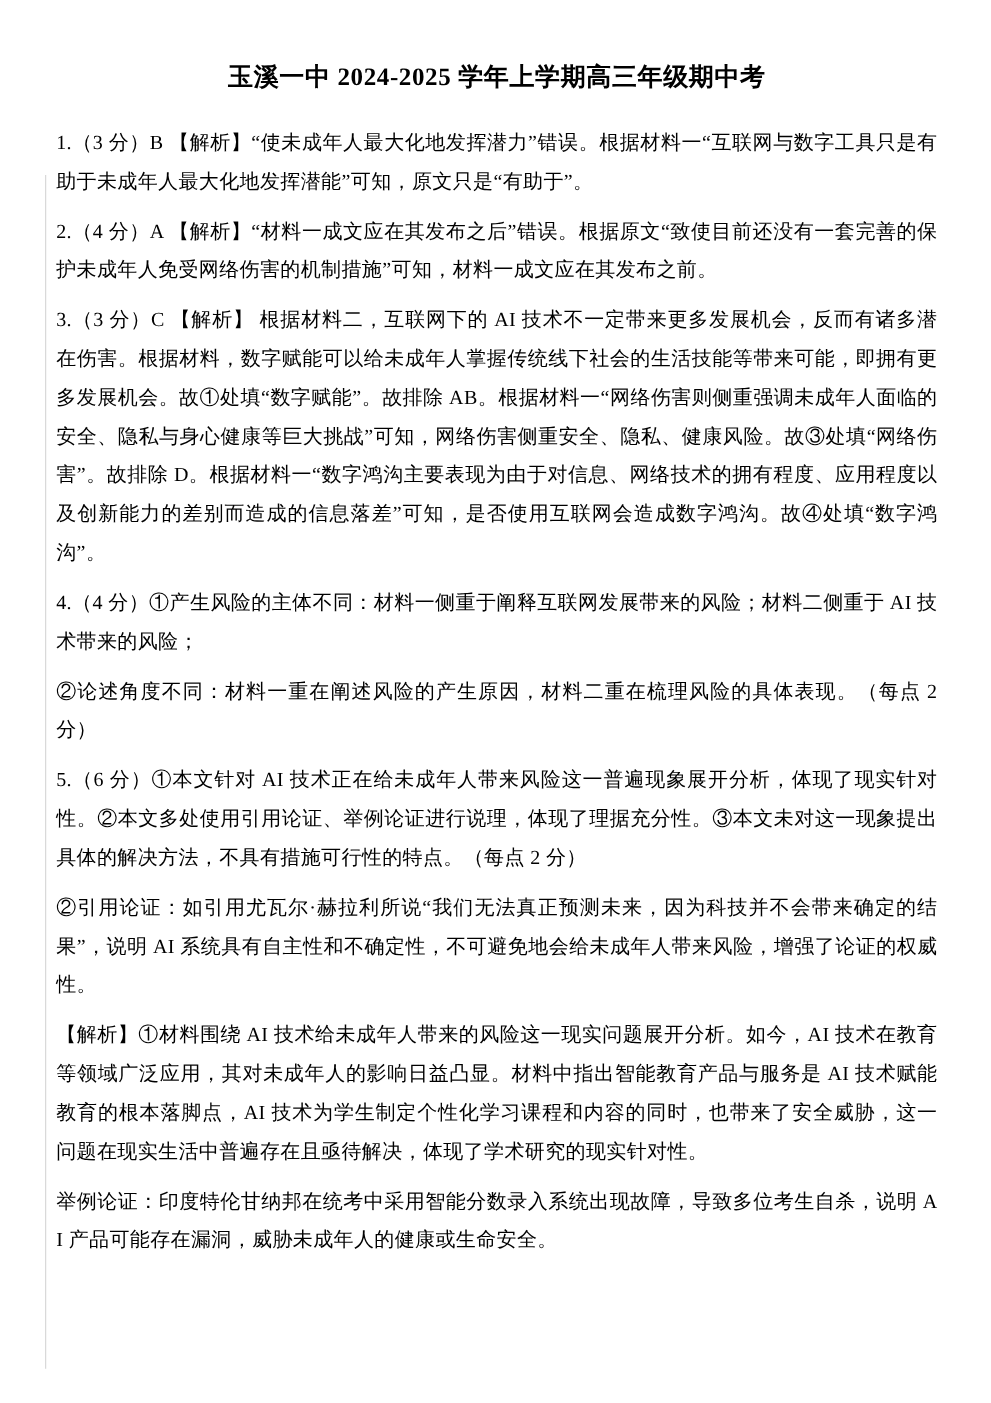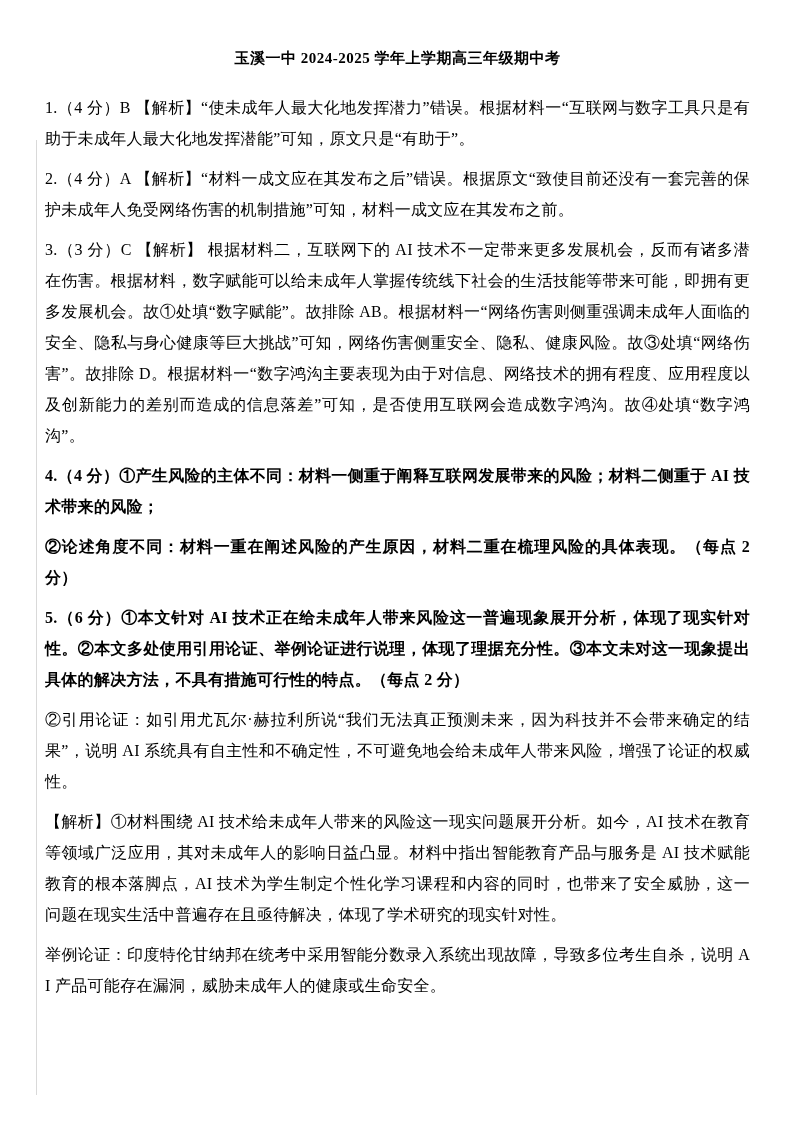--- a/index.html
+++ b/index.html
@@ -24,51 +24,51 @@
   }
   .left-line {
     position: absolute;
     left: 36px;
     top: 140px;
     width: 1px;
     height: 955px;
     background: #d9d9d9;
   }
   .title {
-    font-size: 15px;
+    font-size: 20px;
     font-weight: bold;
     text-align: center;
     margin: 0 0 16px 0;
     line-height: 1.45;
     letter-spacing: 0.5px;
   }
   .doc-body {
     margin-top: 22px;
   }
   .para {
     font-size: 16px;
     line-height: 31px;
     text-align: justify;
     text-justify: inter-ideograph;
     margin: 0 0 9px 0;
     letter-spacing: 0.3px;
     word-break: break-all;
   }
   .para.bold {
-    font-weight: bold;
+    font-weight: normal;
   }
 </style>
 </head>
 <body>
 
 <div class="page">
   <div class="left-line"></div>
   <div class="title">玉溪一中 2024-2025 学年上学期高三年级期中考</div>
   <div class="doc-body" id="doc-body">
-      <p class="para">1.（4 分）B 【解析】“使未成年人最大化地发挥潜力”错误。根据材料一“互联网与数字工具只是有助于未成年人最大化地发挥潜能”可知，原文只是“有助于”。</p>
+      <p class="para">1.（3 分）B 【解析】“使未成年人最大化地发挥潜力”错误。根据材料一“互联网与数字工具只是有助于未成年人最大化地发挥潜能”可知，原文只是“有助于”。</p>
       <p class="para">2.（4 分）A 【解析】“材料一成文应在其发布之后”错误。根据原文“致使目前还没有一套完善的保护未成年人免受网络伤害的机制措施”可知，材料一成文应在其发布之前。</p>
       <p class="para">3.（3 分）C 【解析】 根据材料二，互联网下的 AI 技术不一定带来更多发展机会，反而有诸多潜在伤害。根据材料，数字赋能可以给未成年人掌握传统线下社会的生活技能等带来可能，即拥有更多发展机会。故①处填“数字赋能”。故排除 AB。根据材料一“网络伤害则侧重强调未成年人面临的安全、隐私与身心健康等巨大挑战”可知，网络伤害侧重安全、隐私、健康风险。故③处填“网络伤害”。故排除 D。根据材料一“数字鸿沟主要表现为由于对信息、网络技术的拥有程度、应用程度以及创新能力的差别而造成的信息落差”可知，是否使用互联网会造成数字鸿沟。故④处填“数字鸿沟”。</p>
       <p class="para bold">4.（4 分）①产生风险的主体不同：材料一侧重于阐释互联网发展带来的风险；材料二侧重于 AI 技术带来的风险；</p>
       <p class="para bold">②论述角度不同：材料一重在阐述风险的产生原因，材料二重在梳理风险的具体表现。（每点 2 分）</p>
       <p class="para bold">5.（6 分）①本文针对 AI 技术正在给未成年人带来风险这一普遍现象展开分析，体现了现实针对性。②本文多处使用引用论证、举例论证进行说理，体现了理据充分性。③本文未对这一现象提出具体的解决方法，不具有措施可行性的特点。（每点 2 分）</p>
       <p class="para">②引用论证：如引用尤瓦尔·赫拉利所说“我们无法真正预测未来，因为科技并不会带来确定的结果”，说明 AI 系统具有自主性和不确定性，不可避免地会给未成年人带来风险，增强了论证的权威性。</p>
       <p class="para">【解析】①材料围绕 AI 技术给未成年人带来的风险这一现实问题展开分析。如今，AI 技术在教育等领域广泛应用，其对未成年人的影响日益凸显。材料中指出智能教育产品与服务是 AI 技术赋能教育的根本落脚点，AI 技术为学生制定个性化学习课程和内容的同时，也带来了安全威胁，这一问题在现实生活中普遍存在且亟待解决，体现了学术研究的现实针对性。</p>
       <p class="para">举例论证：印度特伦甘纳邦在统考中采用智能分数录入系统出现故障，导致多位考生自杀，说明 AI 产品可能存在漏洞，威胁未成年人的健康或生命安全。</p>
     </div>
 </div>

